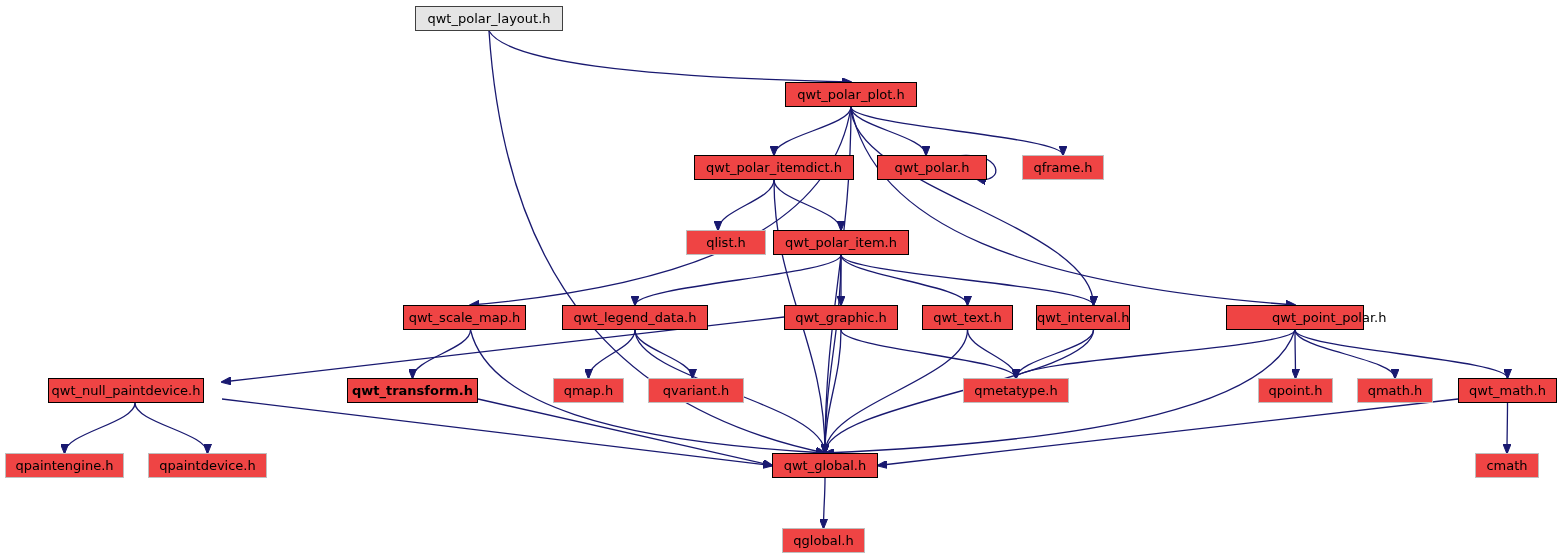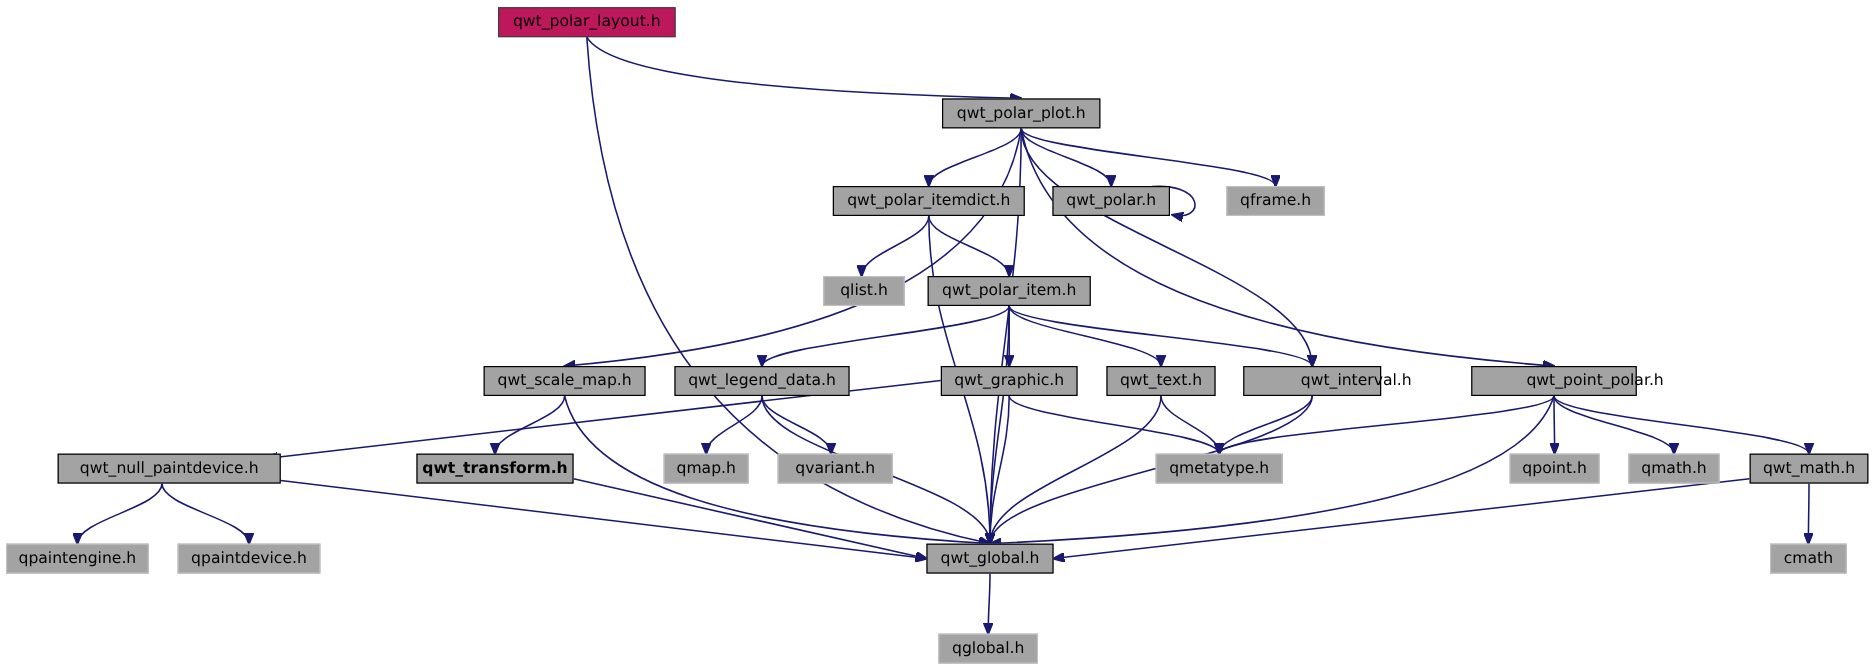--- a/index.html
+++ b/index.html
@@ -1,21 +1,21 @@
 <!DOCTYPE html>
 <html><head>
 <meta charset="utf-8">
 <style>
   html,body{margin:0;padding:0;background:#fff;}
   body{width:1562px;height:560px;overflow:hidden;position:relative;font-family:"DejaVu Sans",sans-serif;}
   svg{position:absolute;left:0;top:0;}
-  .node{position:absolute;box-sizing:border-box;height:25px;font-size:13px;line-height:23px;text-align:center;color:#000;white-space:nowrap;background:#a3a3a3;}
+  .node{position:absolute;box-sizing:border-box;height:25px;font-size:13px;line-height:23px;text-align:center;color:#000;white-space:nowrap;background:#ef4444;}
   .node.local{border:1.5px solid #000;}
   .node.ext{border:1.5px solid #bfbfbf;}
-  .node.root{border:1.5px solid #404040;background:#be185d;}
+  .node.root{border:1.5px solid #404040;background:#e5e5e5;}
   .edge{fill:none;stroke:#191970;stroke-width:1.3;}
   .arrow{fill:#191970;stroke:#191970;}
 </style>
 </head>
 <body>
 
 <svg id="edges" width="1562" height="560" viewBox="0 0 1562 560">
   <defs>
     <marker id="ah" markerWidth="10" markerHeight="8" refX="9" refY="4" orient="auto" markerUnits="userSpaceOnUse">
       <path d="M0,0 L10,4 L0,8 z" class="arrow"></path>
@@ -61,31 +61,31 @@
     <path d="M222,399 L772,465.5" class="edge" marker-end="url(#ah)"></path>
     <path d="M478,399 L772,465.5" class="edge" marker-end="url(#ah)"></path>
     <path d="M1458,399 L878,465.5" class="edge" marker-end="url(#ah)"></path>
     <path d="M1507.5,403 C1507.5,423 1507,433 1507,453" class="edge" marker-end="url(#ah)"></path>
     <path d="M825,478 C825,498 823.5,508 823.5,528" class="edge" marker-end="url(#ah)"></path>
   </svg>
 
 <div class="node root" style="left:415px;top:6px;width:148px;"><span>qwt_polar_layout.h</span></div>
 <div class="node local" style="left:785px;top:82px;width:132px;"><span>qwt_polar_plot.h</span></div>
 <div class="node local" style="left:694px;top:155px;width:160px;"><span>qwt_polar_itemdict.h</span></div>
-<div class="node local" style="left:877px;top:155px;width:98px;"><span>qwt_polar.h</span></div>
+<div class="node local" style="left:877px;top:155px;width:110px;"><span>qwt_polar.h</span></div>
 <div class="node ext" style="left:1022px;top:155px;width:82px;"><span>qframe.h</span></div>
-<div class="node ext" style="left:686px;top:230px;width:68px;"><span>qlist.h</span></div>
+<div class="node ext" style="left:686px;top:230px;width:80px;"><span>qlist.h</span></div>
 <div class="node local" style="left:773px;top:230px;width:136px;"><span>qwt_polar_item.h</span></div>
-<div class="node local" style="left:403px;top:305px;width:135px;"><span>qwt_scale_map.h</span></div>
+<div class="node local" style="left:403px;top:305px;width:123px;"><span>qwt_scale_map.h</span></div>
 <div class="node local" style="left:562px;top:305px;width:146px;"><span>qwt_legend_data.h</span></div>
 <div class="node local" style="left:784px;top:305px;width:114px;"><span>qwt_graphic.h</span></div>
 <div class="node local" style="left:922px;top:305px;width:91px;"><span>qwt_text.h</span></div>
-<div class="node local" style="left:1036px;top:305px;width:115px;padding-left:47px;"><span>qwt_interval.h</span></div>
+<div class="node local" style="left:1036px;top:305px;width:94px;"><span>qwt_interval.h</span></div>
 <div class="node local" style="left:1226px;top:305px;width:138px;padding-left:45px;"><span>qwt_point_polar.h</span></div>
-<div class="node local" style="left:48px;top:378px;width:186px;"><span>qwt_null_paintdevice.h</span></div>
+<div class="node local" style="left:48px;top:378px;width:156px;"><span>qwt_null_paintdevice.h</span></div>
 <div class="node local" style="left:347px;top:378px;width:131px;font-weight:bold;"><span>qwt_transform.h</span></div>
 <div class="node ext" style="left:553px;top:378px;width:71px;"><span>qmap.h</span></div>
 <div class="node ext" style="left:648px;top:378px;width:96px;"><span>qvariant.h</span></div>
 <div class="node ext" style="left:963px;top:378px;width:106px;"><span>qmetatype.h</span></div>
 <div class="node ext" style="left:1258px;top:378px;width:75px;"><span>qpoint.h</span></div>
 <div class="node ext" style="left:1357px;top:378px;width:76px;"><span>qmath.h</span></div>
 <div class="node local" style="left:1458px;top:378px;width:99px;"><span>qwt_math.h</span></div>
 <div class="node ext" style="left:5px;top:453px;width:119px;"><span>qpaintengine.h</span></div>
 <div class="node ext" style="left:148px;top:453px;width:119px;"><span>qpaintdevice.h</span></div>
 <div class="node local" style="left:772px;top:453px;width:106px;"><span>qwt_global.h</span></div>

